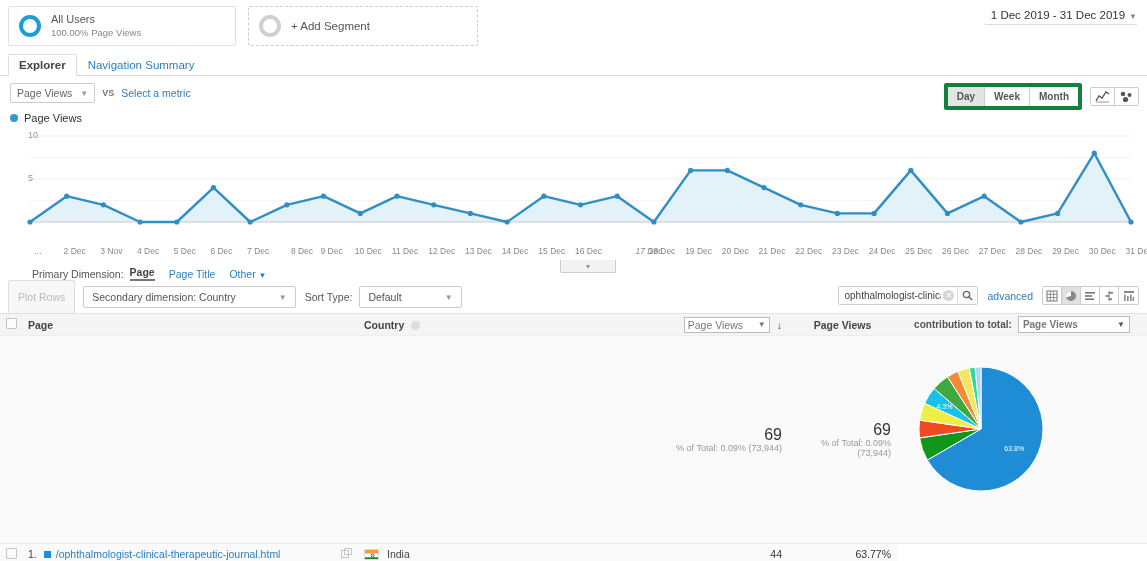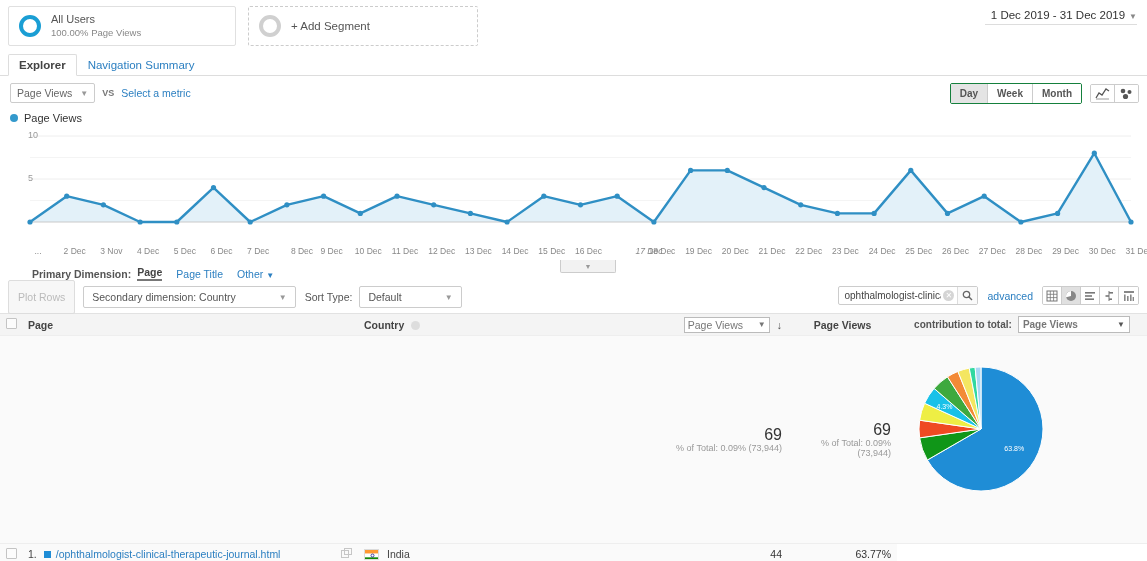--- a/index.html
+++ b/index.html
@@ -44,21 +44,21 @@
   
   .metric-row { display:flex; align-items:center; padding:8px 10px 6px 10px; position:relative; height:32px; }
   .dd {
     border:1px solid #ccc; border-radius:2px; background:#fff; font-size:10.5px; color:#666;
     padding:3px 6px; display:inline-flex; align-items:center; min-width:58px; justify-content:space-between;
   }
   .dd .ar { color:#999; margin-left:8px; font-size:8px; }
   .vs { font-size:9px; color:#777; margin:0 7px; font-weight:bold; }
   .sel-metric { font-size:10.5px; color:#2b7fc1; cursor:pointer; }
   .right-ctrls { position:absolute; right:8px; top:7px; display:flex; align-items:center; }
-  .gran { display:flex; border:1px solid #15803d; border-radius:2px; overflow:hidden; }
+  .gran { display:flex; border:4px solid #15803d; border-radius:2px; overflow:hidden; }
   .gran div { font-size:10px; font-weight:bold; color:#555; padding:4px 9px; background:#fff; border-right:1px solid #ccc; }
   .gran div:last-child { border-right:none; }
   .gran div.sel { background:#e4e4e4; }
   .charticons { display:flex; margin-left:8px; border:1px solid #ccc; border-radius:2px; overflow:hidden; }
   .charticons div { padding:2px 4px; background:#fff; border-right:1px solid #ccc; display:flex; align-items:center; }
   .charticons div:last-child { border-right:none; }
 
   
   .legend { padding:4px 0 0 10px; display:flex; align-items:center; font-size:11px; color:#333; }
   .legend .dot { width:8px; height:8px; border-radius:50%; background:#3399cc; margin-right:6px; }
@@ -68,21 +68,21 @@
   .xlabels { position:relative; height:14px; margin:0 8px; }
   .xlabels span { position:absolute; font-size:8.5px; color:#888; transform:translateX(-50%); white-space:nowrap; }
   .scroll-handle {
     position:absolute; left:560px; top:0px; width:56px; height:13px;
     background:#f2f2f2; border:1px solid #ccc; border-top:none; border-radius:0 0 2px 2px;
     display:flex; align-items:center; justify-content:center; color:#999; font-size:7px;
   }
 
   
   .primdim { font-size:10.5px; padding:6px 0 4px 8px; color:#555; display:flex; align-items:center; }
-  .primdim .lab { font-weight:bold; margin-right:6px;padding-left:24px; }
+  .primdim .lab { font-weight:normal; margin-right:6px;padding-left:24px; }
   .primdim a { color:#2b7fc1; text-decoration:none; margin-right:14px; cursor:pointer; }
   .primdim a.sel { color:#444; font-weight:bold; border-bottom:2px solid #777; padding-bottom:1px; }
 
   
   .ctrls { display:flex; align-items:center; padding:2px 8px 6px 8px; position:relative; height:28px; }
   .btn-flat {
     border:1px solid #ddd; background:#f7f7f7; color:#bbb; font-size:10.5px;
     padding:10px 9px; border-radius:2px; margin-right:8px;
   }
   .btn-dd {

